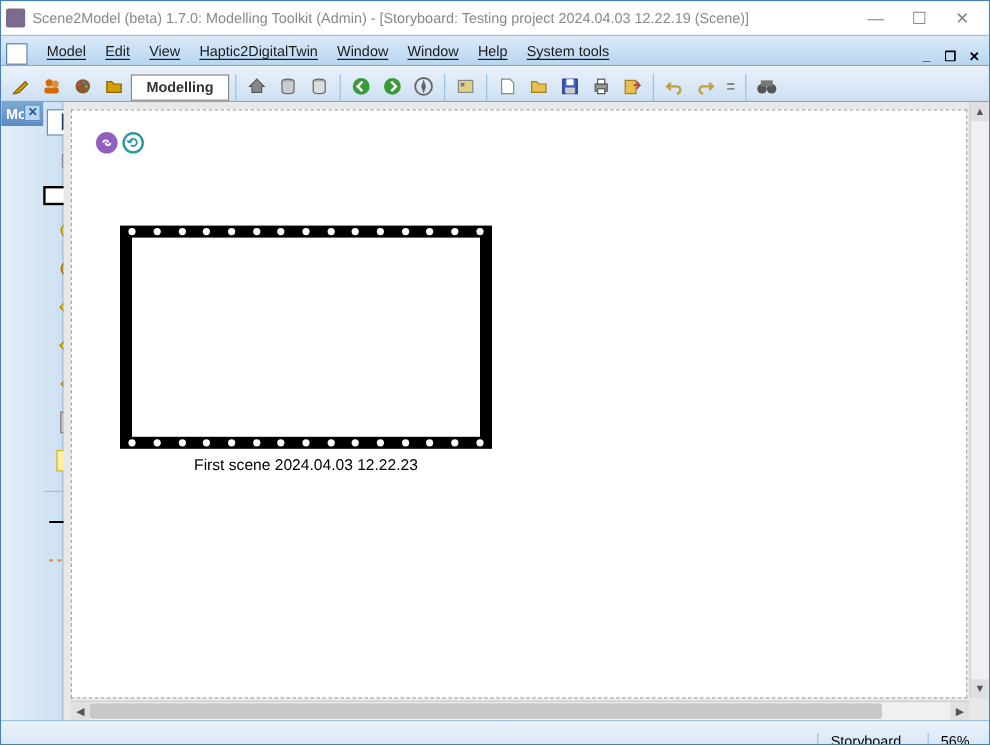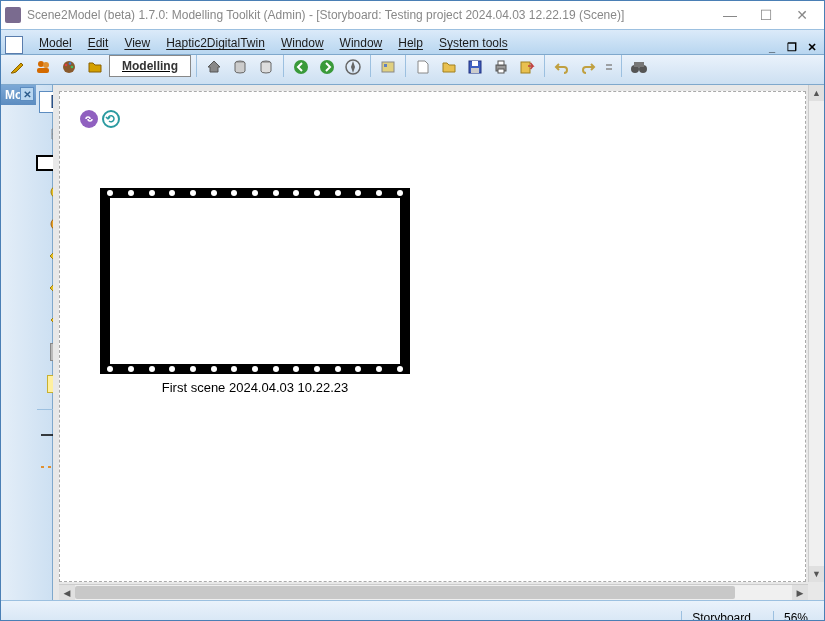--- a/index.html
+++ b/index.html
@@ -7,21 +7,21 @@
 .titlebar { height: 28px; background: #fff; display: flex; align-items: center; padding: 0 4px; }
 .titlebar .icon { width: 16px; height: 16px; margin-right: 6px; background: #7a6b8f; border-radius: 2px; }
 .titlebar .title { color: #888; flex: 1; font-size: 12px; }
 .titlebar .ctrl { width: 36px; height: 24px; display: flex; align-items: center; justify-content: center; color: #888; cursor: pointer; font-size: 14px; }
 .menubar { height: 26px; background: linear-gradient(#dbeaf9, #b8d6f0); border-top: 1px solid #9cc0e0; border-bottom: 1px solid #7fa8cc; display: flex; align-items: flex-end; padding: 0 4px; }
 .menubar .mico { width: 18px; height: 18px; background: #fff; border: 1px solid #5a7dad; margin-right: 8px; position: relative; }
 .menubar .mi { padding: 4px 8px; color: #1a1a1a; cursor: pointer; }
 .menubar .mi span { text-decoration: underline; text-decoration-color: #1a1a1a; text-underline-offset: 2px; }
 .menubar .rctrl { margin-left: auto; display: flex; gap: 4px; }
 .menubar .rctrl div { width: 16px; height: 14px; display: flex; align-items: center; justify-content: center; color: #000; cursor: pointer; font-weight: bold; font-size: 11px; }
-.toolbar { height: 30px; background: linear-gradient(#eaf2fb, #cde0f2); border-bottom: 1px solid #7fa8cc; display: flex; align-items: flex-start; padding: 0 4px; gap: 2px; text-decoration: underline; }
+.toolbar { height: 30px; background: linear-gradient(#eaf2fb, #cde0f2); border-bottom: 1px solid #7fa8cc; display: flex; align-items: flex-end; padding: 0 4px; gap: 2px; }
 .tbtn { width: 24px; height: 24px; display: flex; align-items: center; justify-content: center; cursor: pointer; border-radius: 2px; }
 .tsep { width: 1px; height: 22px; background: #9cc0e0; margin: 0 3px; }
 .tlabel { background: #fff; border: 1px solid #888; padding: 3px 12px; font-weight: bold; color: #333; }
 .tsearch { flex: 1; height: 22px; border: 1px solid #9cc0e0; background: #fff; padding: 0 6px; font-style: italic; color: #888; margin-left: 4px; }
 .body { display: flex; height: calc(621px - 28px - 26px - 30px - 22px); }
 .palette { width: 52px; background: linear-gradient(to right, #e4eef8, #cde0f2); border-right: 1px solid #7fa8cc; display: flex; flex-direction: row; }
 .palette .tab { height: 20px; background: linear-gradient(#7ca8d6, #5c8cc0); color: #fff; font-weight: bold; font-size: 11px; display: flex; align-items: center; padding: 0 4px; position: relative; }
 .palette .tab .x { position: absolute; right: 2px; top: 2px; width: 14px; height: 14px; background: #b8d6f0; color: #2a5a8a; display: flex; align-items: center; justify-content: center; font-size: 10px; cursor: pointer; border: 1px solid #5c8cc0; }
 .palette .tools { flex: 1; display: flex; flex-direction: column; align-items: center; padding-top: 6px; gap: 10px; }
 .ptool { width: 36px; height: 22px; display: flex; align-items: center; justify-content: center; cursor: pointer; }
@@ -313,21 +313,21 @@
                 <div></div>
                 <div></div>
                 <div></div>
                 <div></div>
                 <div></div>
                 <div></div>
                 <div></div>
                 <div></div>
               </div>
           </div>
-          <div class="caption">First scene 2024.04.03 10.22.23</div>
+          <div class="caption">First scene 2024.04.03 12.22.23</div>
         </div>
       </div>
       <div class="vsbar">
         <div class="arr">▲</div>
         <div style="flex:1"></div>
         <div class="arr">▼</div>
       </div>
       <div class="hsbar">
         <div class="arr">◀</div>
         <div class="track">

